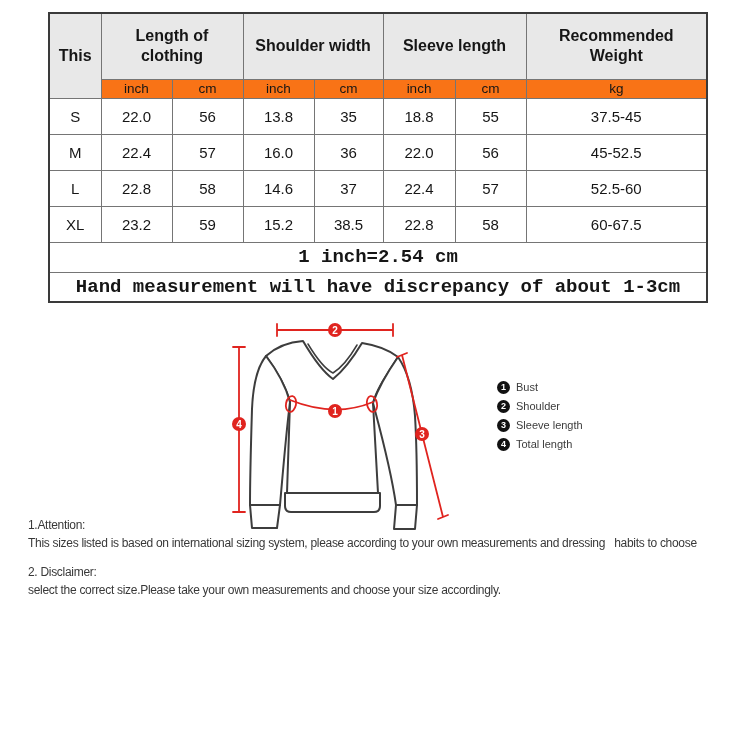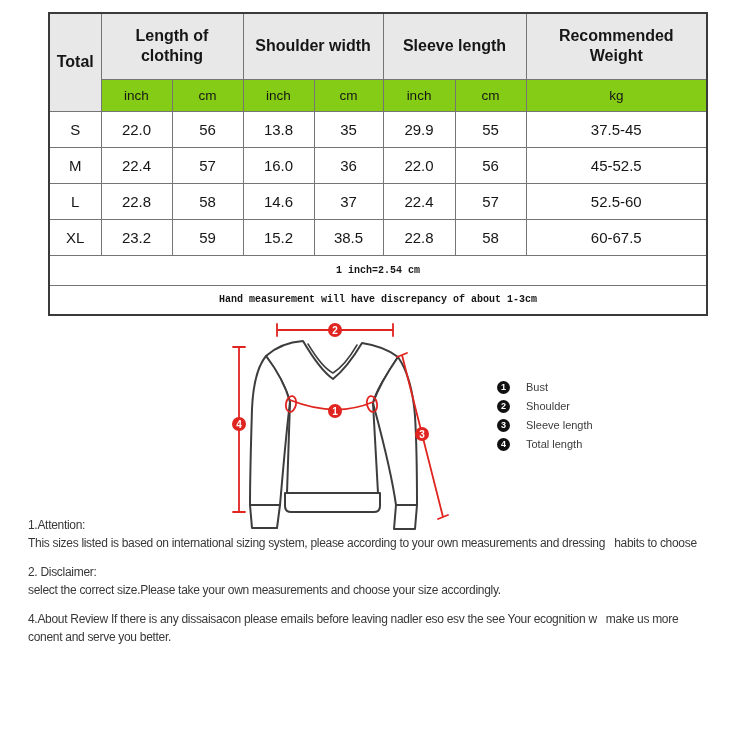--- a/index.html
+++ b/index.html
@@ -12,41 +12,41 @@
   
   table.size-chart {
     position:absolute; left:48px; top:12px; width:658px;
     border-collapse:collapse; table-layout:fixed;
     border:2px solid #3a3a3a; color:#161616;
   }
   .size-chart th, .size-chart td {
     border:1px solid #757575; text-align:center; vertical-align:middle; padding:0;
   }
   .size-chart tr.h1 th { background:#e8e8e8; font-weight:bold; font-size:16px; height:66px; }
-  .size-chart tr.h2 th { background:#84cc16; font-weight:normal; font-size:13.5px; height:32px; }
+  .size-chart tr.h2 th { background:#f97316; font-weight:normal; font-size:13.5px; height:19px; }
   .size-chart tr.datarow td { height:36px; font-size:15px; background:#fff; }
   .size-chart tr.noterow td {
     height:30px; background:#fff;
-    font-family:"Liberation Mono", monospace; font-weight:bold; font-size:10px;
+    font-family:"Liberation Mono", monospace; font-weight:bold; font-size:19px;
   }
   .wrap { display:inline-block; line-height:1.25; }
   .w90  { width:90px; }
   .w124 { width:124px; }
 
   
   svg.diagram { position:absolute; left:224px; top:314px; }
 
   .legend { position:absolute; left:497px; top:381px; display:flex; flex-direction:column; gap:6px; }
   .litem { display:flex; align-items:center; height:13px; }
   .lnum {
     width:13px; height:13px; border-radius:50%; background:#111;
     color:#fff; font-size:9px; font-weight:bold; line-height:13px; text-align:center;
     flex:0 0 13px;
   }
-  .llabel { padding-left:16px; font-size:11px; color:#3c3c3c; line-height:13px; }
+  .llabel { padding-left:6px; font-size:11px; color:#3c3c3c; line-height:13px; }
 
   
   .info {
     position:absolute; left:28px; top:517px; width:700px;
     font-size:12px; line-height:17.5px; color:#383838; letter-spacing:-0.3px;
   }
   .section { margin-bottom:12px; }
   .sline { white-space:pre-wrap; }
 </style>
 </head>
@@ -60,21 +60,21 @@
         <col style="width:71px">
         <col style="width:71px">
       <col style="width:71px">
         <col style="width:69px">
         <col style="width:72px">
       <col style="width:71px">
         <col style="width:181px">
     </colgroup>
     <tbody>
       <tr class="h1">
-        <th rowspan="2"><span>Total</span></th>
+        <th rowspan="2"><span>This</span></th>
         <th colspan="2"><span class="wrap w90">Length of clothing</span></th>
         <th colspan="2"><span>Shoulder width</span></th>
         <th colspan="2"><span>Sleeve length</span></th>
         <th><span class="wrap w124">Recommended Weight</span></th>
       </tr>
       <tr class="h2">
         <th>inch</th>
         <th>cm</th>
         <th>inch</th>
         <th>cm</th>
@@ -82,21 +82,21 @@
         <th>cm</th>
         <th>kg</th>
       </tr>
 
       <tr class="datarow">
         <td>S</td>
         <td>22.0</td>
         <td>56</td>
         <td>13.8</td>
         <td>35</td>
-        <td>29.9</td>
+        <td>18.8</td>
         <td>55</td>
         <td>37.5-45</td>
       </tr>
       <tr class="datarow">
         <td>M</td>
         <td>22.4</td>
         <td>57</td>
         <td>16.0</td>
         <td>36</td>
         <td>22.0</td>
@@ -195,19 +195,15 @@
 
   <div class="info">
     <div class="section">
       <div class="sline">1.Attention:</div>
       <div class="sline">This sizes listed is based on international sizing system, please according to your own measurements and dressing   habits to choose</div>
     </div>
     <div class="section">
       <div class="sline">2. Disclaimer:</div>
       <div class="sline">select the correct size.Please take your own measurements and choose your size accordingly.</div>
     </div>
-    <div class="section">
-      <div class="sline">4.About Review If there is any dissaisacon please emails before leaving nadler eso esv the see Your ecognition w   make us more</div>
-      <div class="sline">conent and serve you better.</div>
-    </div>
   </div>
 
 </div>
 
 </body></html>

